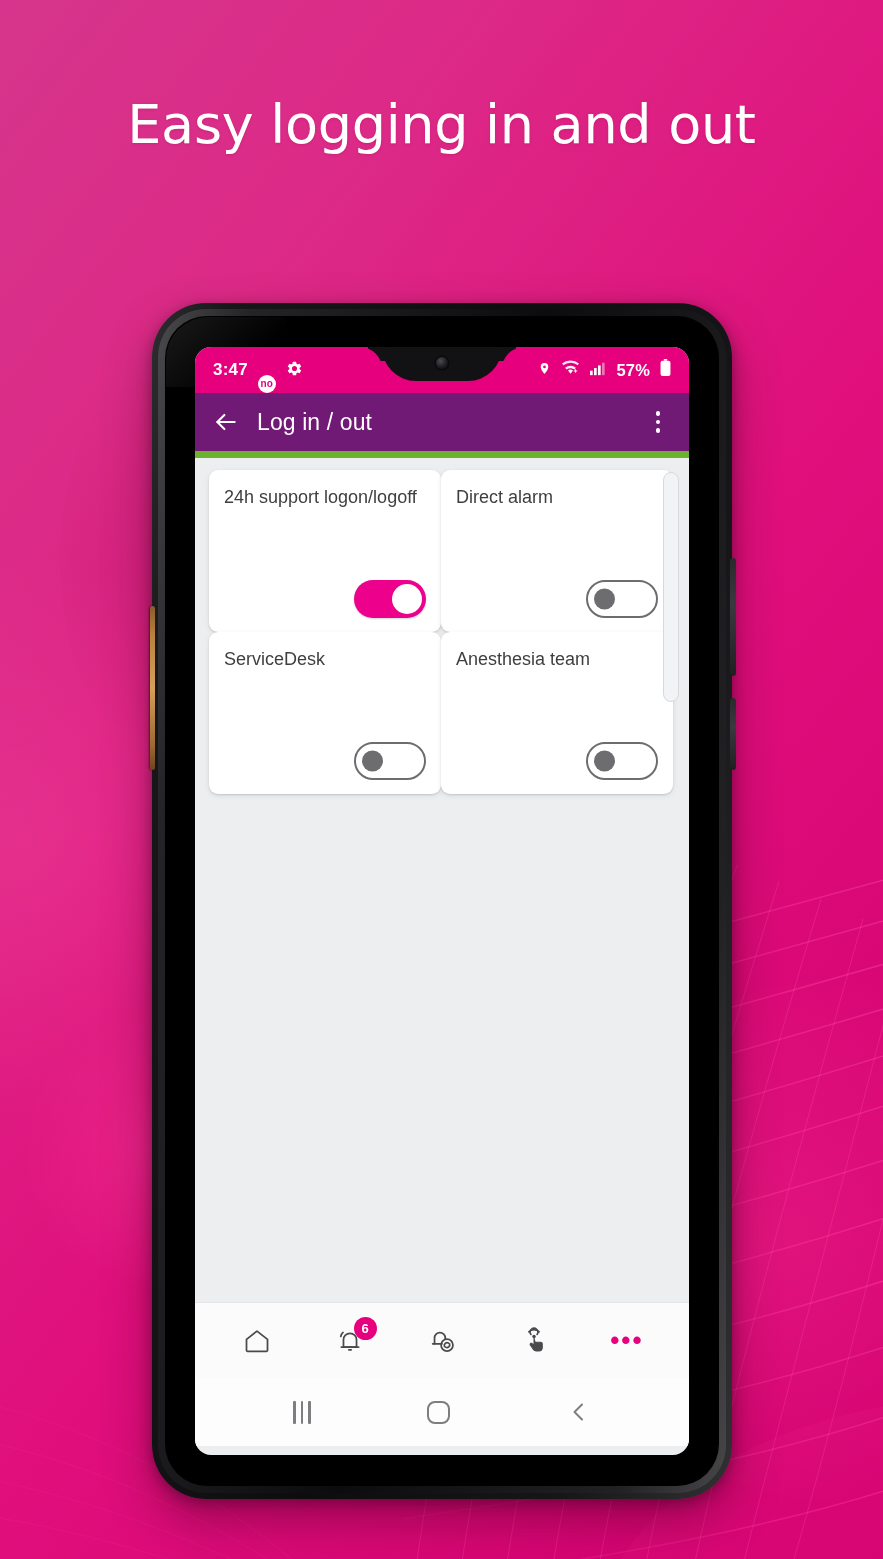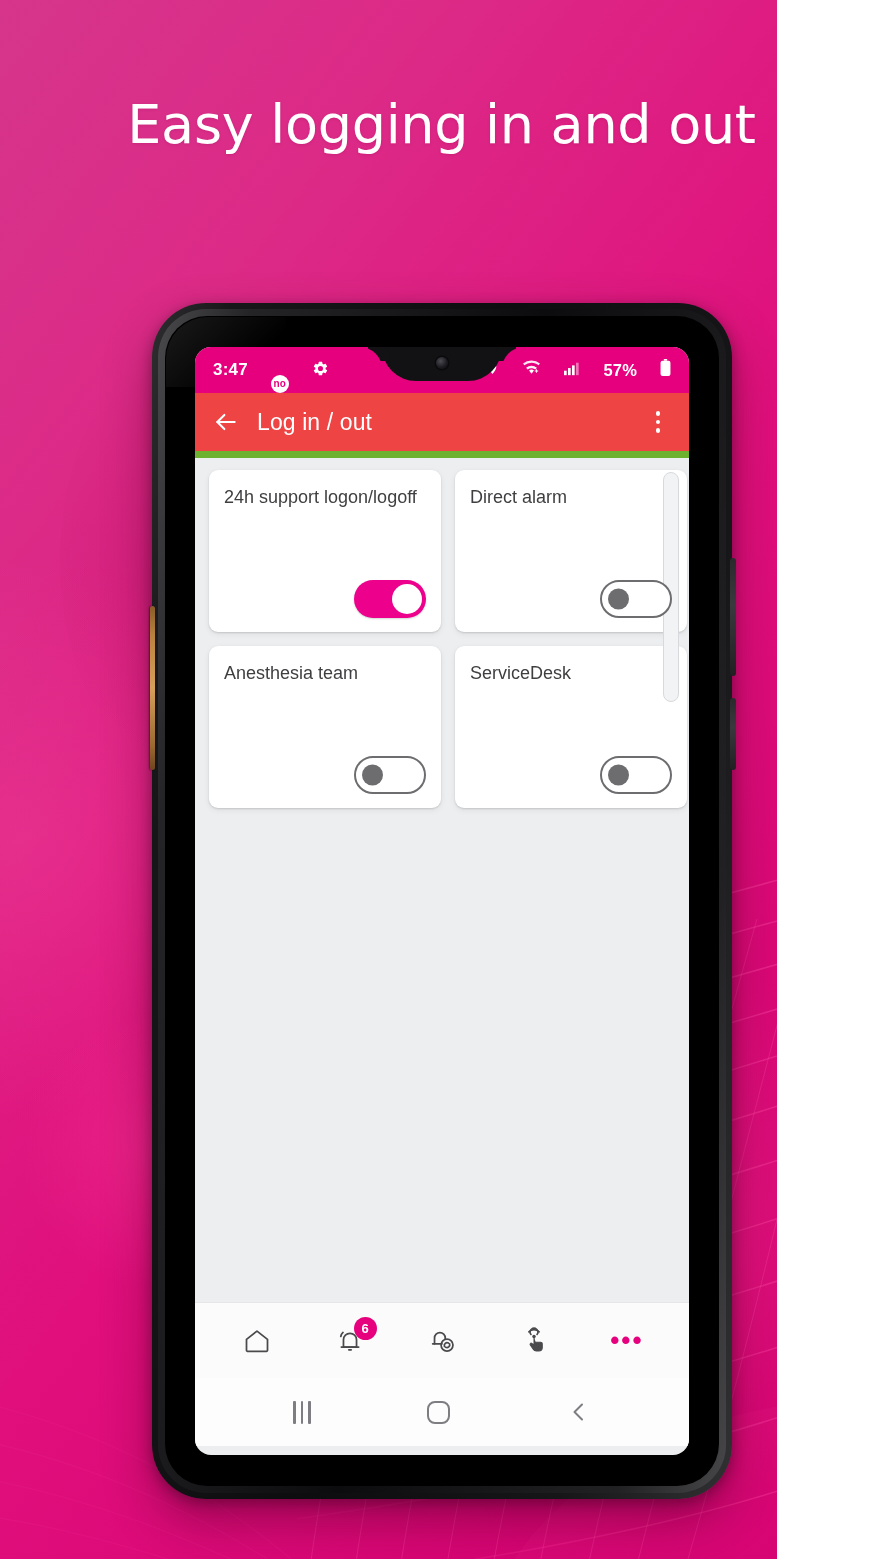--- a/index.html
+++ b/index.html
@@ -7,21 +7,21 @@
   html, body {
     width: 883px;
     height: 1559px;
     overflow: hidden;
     font-family: "Liberation Sans", sans-serif;
   }
 
   
   #promo-stage {
     position: relative;
-    width: 777px;
+    width: 883px;
     height: 1559px;
     background: linear-gradient(128deg, #d6358c 0%, #dc2a87 22%, #e00f7c 55%, #d3006f 100%);
     overflow: hidden;
   }
 
   .bg-blob {
     position: absolute;
     border-radius: 50%;
     pointer-events: none;
   }
@@ -166,21 +166,21 @@
     background: #e6007e;
     display: flex;
     align-items: center;
     justify-content: space-between;
     padding: 0 18px;
     color: #ffffff;
   }
   .sb-left, .sb-right {
     display: flex;
     align-items: center;
-    gap: 23px;
+    gap: 10px;
     font-size: 16.5px;
     font-weight: 600;
     letter-spacing: 0.2px;
   }
   .sb-clock { font-size: 17px; font-weight: 600; }
 
   .icon-dnd {
     width: 18px; height: 18px;
     border-radius: 50%;
     background: #ffffff;
@@ -230,21 +230,21 @@
     width: 12px; height: 12px;
     margin-top: 10px;
     border-radius: 50%;
     background: radial-gradient(circle at 38% 34%, #4b4b52 0%, #1d1d22 55%, #08080a 100%);
     box-shadow: 0 0 0 1.5px #0a0a0c;
   }
 
   
   #app-bar {
     height: 58px;
-    background: #ef4444;
+    background: #701a75;
     display: flex;
     align-items: center;
     padding: 0 18px;
     color: #ffffff;
     gap: 18px;
   }
   #app-bar .title {
     font-size: 23px;
     font-weight: 400;
     flex: 1;
@@ -270,21 +270,20 @@
   #content {
     position: relative;
     background: #eceef0;
     height: 844px;
     padding: 12px 0 0 14px;
     overflow: hidden;
   }
   #card-grid {
     display: flex;
     flex-wrap: wrap;
-    gap: 14px;
     width: 506px; 
   }
   .svc-card {
     width: 232px;
     height: 162px;
     background: #ffffff;
     border-radius: 9px;
     box-shadow: 0 1px 2px rgba(0,0,0,0.13), 0 2px 6px rgba(0,0,0,0.07);
     padding: 16px 15px 14px 15px;
     display: flex;
@@ -562,30 +561,30 @@
           <div class="svc-card">
             <div class="svc-title">Direct alarm</div>
             <div class="svc-toggle-wrap">
               <div class="toggle off">
                 <span class="knob"></span>
               </div>
             </div>
           </div>
 
           <div class="svc-card">
-            <div class="svc-title">Anesthesia team</div>
+            <div class="svc-title">ServiceDesk</div>
             <div class="svc-toggle-wrap">
               <div class="toggle off">
                 <span class="knob"></span>
               </div>
             </div>
           </div>
 
           <div class="svc-card">
-            <div class="svc-title">ServiceDesk</div>
+            <div class="svc-title">Anesthesia team</div>
             <div class="svc-toggle-wrap">
               <div class="toggle off">
                 <span class="knob"></span>
               </div>
             </div>
           </div>
 
         </div>
       </div>
 

